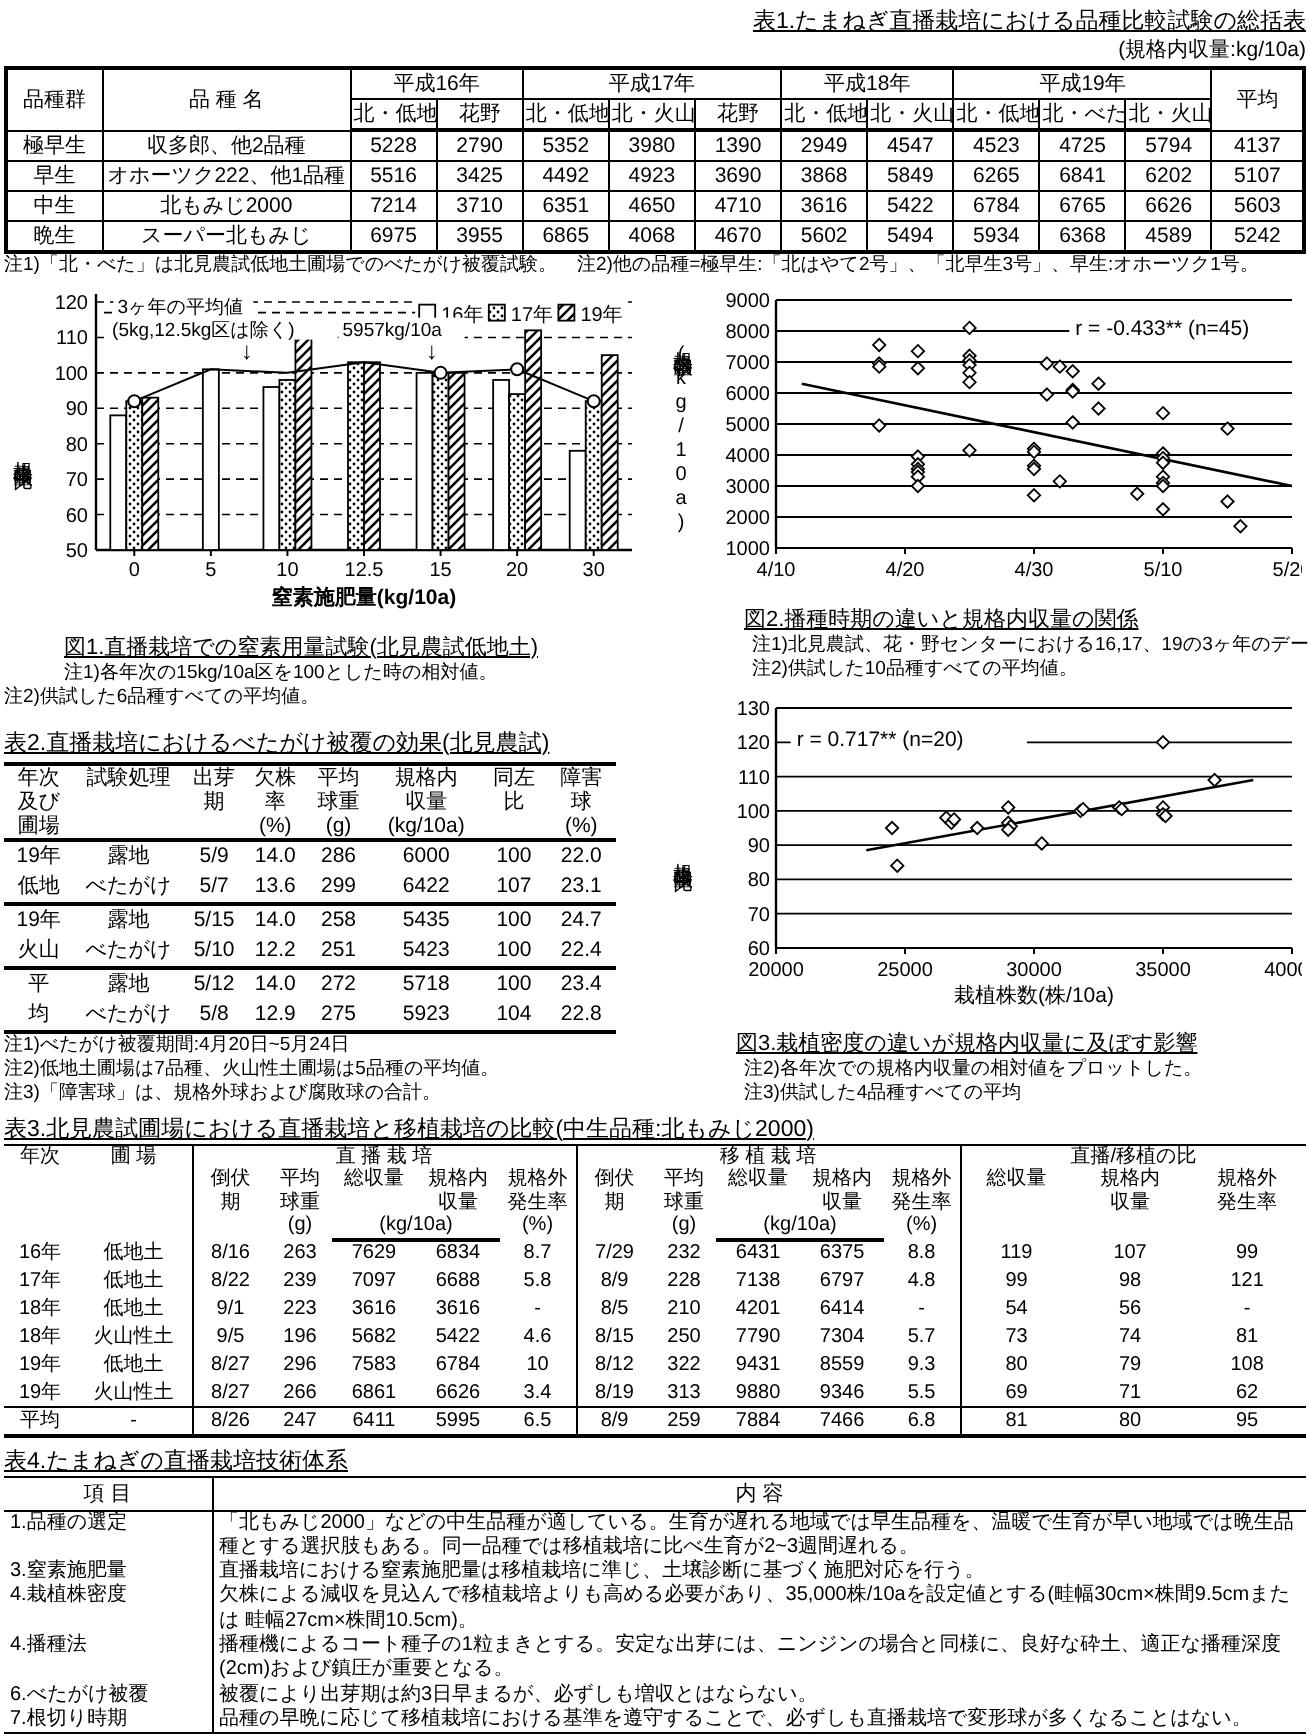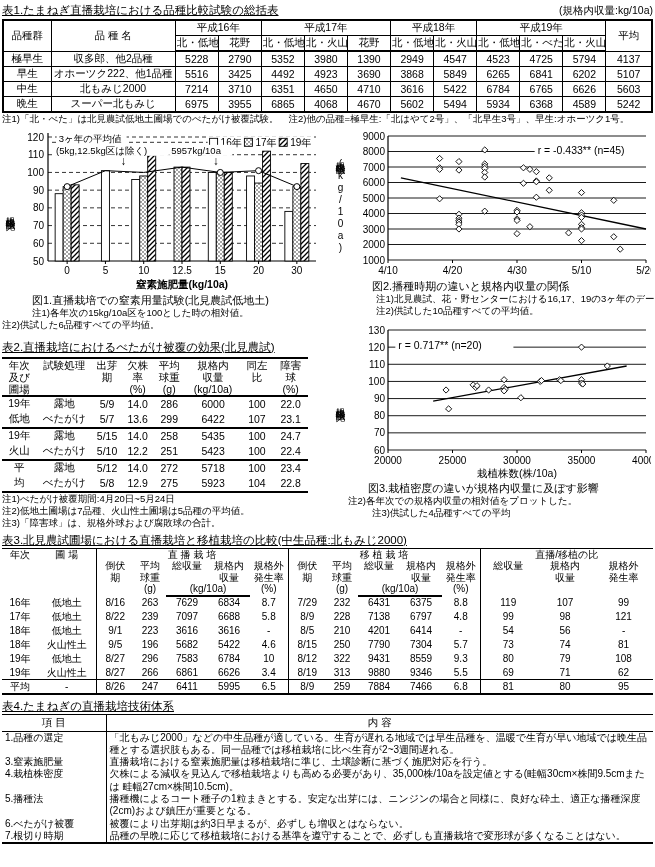--- a/index.html
+++ b/index.html
@@ -6,23 +6,23 @@
   html,body { margin:0; padding:0; }
   body {
     width:655px; height:867px;
     background:#fff; color:#000;
     font-family:"Liberation Sans","DejaVu Sans",sans-serif;
     font-size:11px; padding:3px 2px 0 2px; overflow:hidden;
   }
   table { border-collapse:collapse; table-layout:fixed;padding-left:16px; }
   th { font-weight:normal; }
   .tbl-title { font-size:11.5px; text-decoration:underline; white-space:nowrap; }
-  .title-row { display:flex; justify-content:space-between; align-items:flex-end; }
+  .title-row { display:flex; justify-content:space-between; align-items:flex-end;flex-direction:column; }
   .note { font-size:9.5px; line-height:12px; white-space:nowrap; }
-  .caption { font-size:11px; line-height:14px; margin-top:0; white-space:nowrap; }
+  .caption { font-size:11px; line-height:14px; margin-top:10px; white-space:nowrap;text-decoration:underline; }
 
   
   .t1 { width:651px; border:2px solid #000; margin-top:1px; }
   .t1 th,.t1 td { border:1px solid #000; text-align:center; padding:0 1px; height:15px; font-size:10.5px; overflow:hidden; white-space:nowrap; }
   .t1 thead tr:last-child th { border-bottom:2px solid #000; }
   .t1 td:first-child { font-size:10.5px; }
 
   
   .figrow { display:flex; margin-top:4px; }
   .col-left { width:330px; }
@@ -508,21 +508,21 @@
           <path d="M 214.86 54.47142857142857 L 217.96 57.57142857142857 L 214.86 60.67142857142857 L 211.76000000000002 57.57142857142857 Z" fill="#fff" stroke="#000" stroke-width="0.9"></path>
           <path d="M 235.5 21.04285714285715 L 238.6 24.142857142857153 L 235.5 27.242857142857154 L 232.4 24.142857142857153 Z" fill="#fff" stroke="#000" stroke-width="0.9"></path>
           <path d="M 235.5 53.61428571428571 L 238.6 56.71428571428571 L 235.5 59.81428571428571 L 232.4 56.71428571428571 Z" fill="#fff" stroke="#000" stroke-width="0.9"></path>
           <path d="M 235.5 57.04285714285714 L 238.6 60.14285714285714 L 235.5 63.24285714285714 L 232.4 60.14285714285714 Z" fill="#fff" stroke="#000" stroke-width="0.9"></path>
           <path d="M 236.79 57.9 L 239.89 61 L 236.79 64.1 L 233.69 61 Z" fill="#fff" stroke="#000" stroke-width="0.9"></path>
           <path d="M 261.29999999999995 39.9 L 264.4 43 L 261.29999999999995 46.1 L 258.19999999999993 43 Z" fill="#fff" stroke="#000" stroke-width="0.9"></path>
           <text x="171" y="154" text-anchor="middle" font-size="10.5">栽植株数(株/10a)</text>
         </svg>
     </div>
     <div class="caption" style="margin-left:36px;">図3.栽植密度の違いが規格内収量に及ぼす影響</div>
-    <div class="note" style="margin-left:16px;">注2)各年次での規格内収量の相対値をプロットした。</div>
+    <div class="note" style="margin-left:40px;">注2)各年次での規格内収量の相対値をプロットした。</div>
     <div class="note" style="margin-left:40px;">注3)供試した4品種すべての平均</div>
   </div>
 </div>
 
 <div class="sec">
   <div class="tbl-title">表3.北見農試圃場における直播栽培と移植栽培の比較(中生品種:北もみじ2000)</div>
   <table class="t3" id="table3">
     <colgroup>
       <col style="width:36px">
         <col style="width:58px">
@@ -726,21 +726,21 @@
         </tr>
         <tr>
           <td class="item">3.窒素施肥量</td>
           <td class="desc">直播栽培における窒素施肥量は移植栽培に準じ、土壌診断に基づく施肥対応を行う。</td>
         </tr>
         <tr>
           <td class="item">4.栽植株密度</td>
           <td class="desc">欠株による減収を見込んで移植栽培よりも高める必要があり、35,000株/10aを設定値とする(畦幅30cm×株間9.5cmまたは 畦幅27cm×株間10.5cm)。</td>
         </tr>
         <tr>
-          <td class="item">5.播種法</td>
+          <td class="item">4.播種法</td>
           <td class="desc">播種機によるコート種子の1粒まきとする。安定な出芽には、ニンジンの場合と同様に、良好な砕土、適正な播種深度(2cm)および鎮圧が重要となる。</td>
         </tr>
         <tr>
           <td class="item">6.べたがけ被覆</td>
           <td class="desc">被覆により出芽期は約3日早まるが、必ずしも増収とはならない。</td>
         </tr>
         <tr>
           <td class="item">7.根切り時期</td>
           <td class="desc">品種の早晩に応じて移植栽培における基準を遵守することで、必ずしも直播栽培で変形球が多くなることはない。</td>
         </tr>

